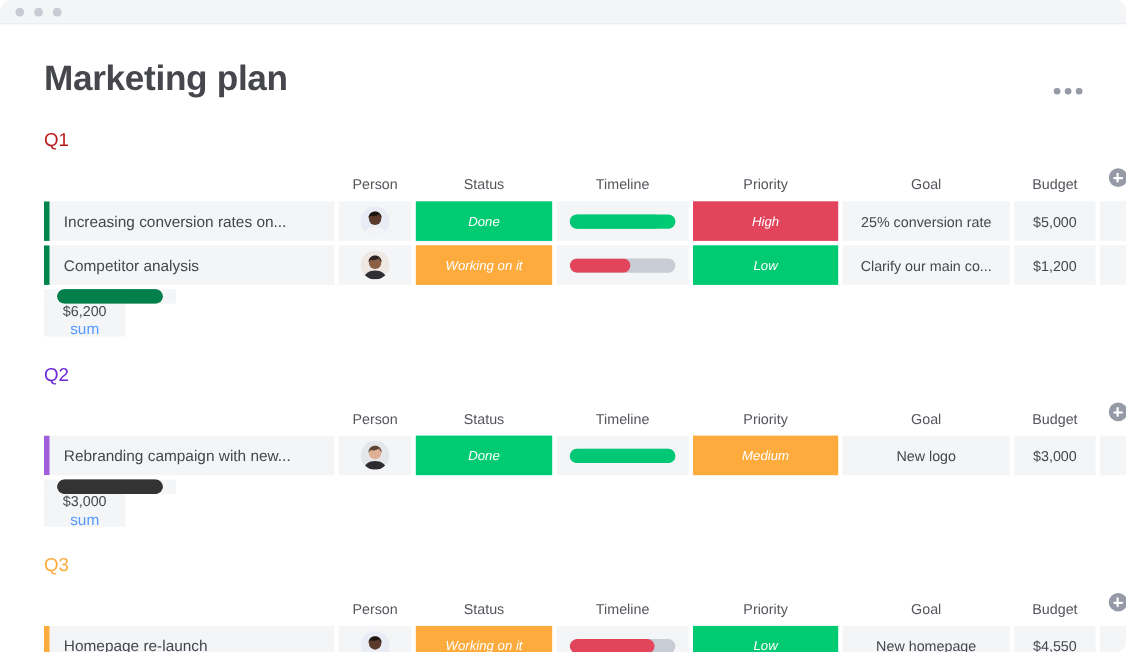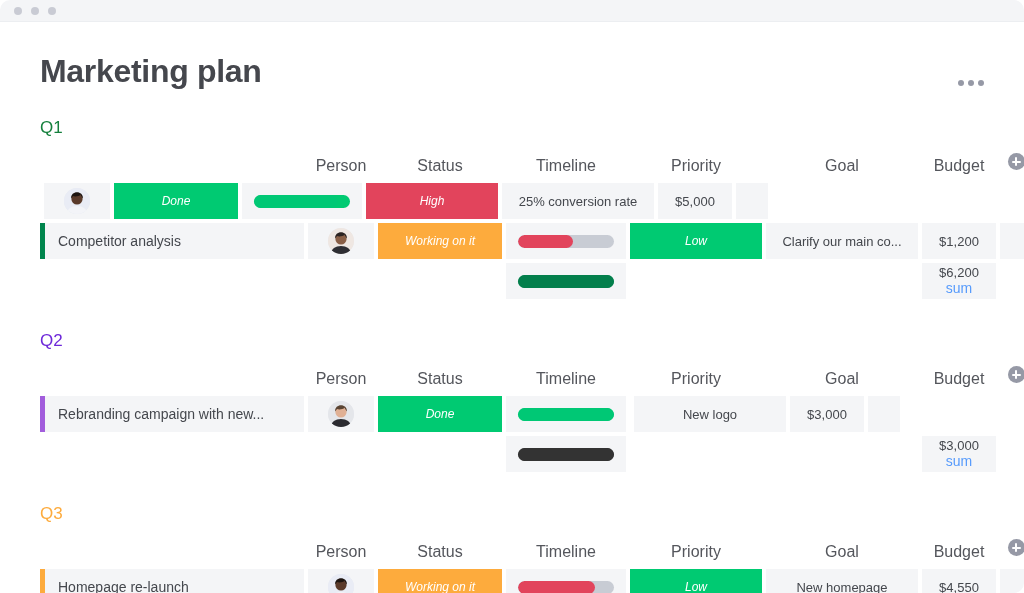--- a/index.html
+++ b/index.html
@@ -91,21 +91,21 @@
     font-weight: normal;
     line-height: 20px;
   }
 
   .row {
     display: flex;
     align-items: stretch;
     height: 36px;
     margin-bottom: 4px;
   }
-  .row.summary { margin-bottom: 0; }
+  .row.summary { margin-bottom: 0; flex-direction: column; }
 
   
   .c-name     { width: 264px; }
   .c-person   { width: 66px; }
   .c-status   { width: 124px; }
   .c-timeline { width: 120px; }
   .c-priority { width: 132px; }
   .c-goal     { width: 152px; }
   .c-budget   { width: 74px; }
   .c-add      { width: 32px; }
@@ -123,21 +123,21 @@
     flex: none;
   }
   .cell.blank { background: transparent; }
 
   
   .hcell {
     box-sizing: border-box;
     display: flex;
     align-items: flex-end;
     justify-content: center;
-    font-size: 16px;
+    font-size: 13px;
     color: #54565c;
     padding-bottom: 4px;
     flex: none;
   }
 
   
   .cell.name {
     justify-content: flex-start;
     position: relative;
     padding-left: 18px;
@@ -234,21 +234,21 @@
     <div class="more-menu">
       <i></i>
       <i></i>
       <i></i>
     </div>
   </div>
 
   <div class="board" id="board">
       <div class="group">
         <div class="group-head">
-          <div class="group-title" style="color: #15803d;">Q1</div>
+          <div class="group-title" style="color: #b91c1c;">Q1</div>
         </div>
         <div class="row">
           <div class="hcell c-name"></div>
           <div class="gap"></div>
           <div class="hcell c-person">Person</div>
           <div class="gap"></div>
           <div class="hcell c-status">Status</div>
           <div class="gap"></div>
           <div class="hcell c-timeline">Timeline</div>
           <div class="gap"></div>
@@ -256,20 +256,24 @@
           <div class="gap"></div>
           <div class="hcell c-goal">Goal</div>
           <div class="gap"></div>
           <div class="hcell c-budget">Budget</div>
           <div class="gap"></div>
           <div class="hcell c-add">
             <div class="add-btn"></div>
           </div>
         </div>
         <div class="row">
+          <div class="cell name c-name">
+            <div class="accent" style="background: rgb(0, 133, 77);"></div>
+            <span>Increasing conversion rates on...</span>
+          </div>
           <div class="gap"></div>
           <div class="cell c-person">
             <div class="avatar">
               <svg width="26" height="26" viewBox="0 0 26 26">
                 <rect width="26" height="26" fill="#e9ecf5"></rect>
                 <path d="M3 26c0-5.2 4.5-8 10-8s10 2.8 10 8z" fill="#f3f4f8"></path>
                 <circle cx="13" cy="11" r="5.6" fill="#5a3a2a"></circle>
                 <path d="M7 10.5c0-4 2.7-6.2 6-6.2s6 2.2 6 6.2c-1.2-1.1-2-2.6-2.3-3.7-1.4 1.4-5.6 2.2-7.6 1.3-.6.6-1.5 1.6-2.1 2.4z" fill="#1d1410"></path>
               </svg>
             </div>
@@ -390,20 +394,21 @@
           </div>
           <div class="gap"></div>
           <div class="cell tag c-status" style="background: rgb(0, 202, 114);">Done</div>
           <div class="gap"></div>
           <div class="cell c-timeline">
             <div class="tl-track" style="background: rgb(0, 200, 117);">
               <div class="tl-fill" style="width: 100%; background: rgb(0, 200, 117);"></div>
             </div>
           </div>
           <div class="gap"></div>
+          <div class="cell tag c-priority" style="background: rgb(253, 171, 61);">Medium</div>
           <div class="gap"></div>
           <div class="cell c-goal">New logo</div>
           <div class="gap"></div>
           <div class="cell c-budget">$3,000</div>
           <div class="gap"></div>
           <div class="cell c-add"></div>
         </div>
         <div class="row summary">
           <div class="cell blank c-name"></div>
           <div class="gap"></div>

